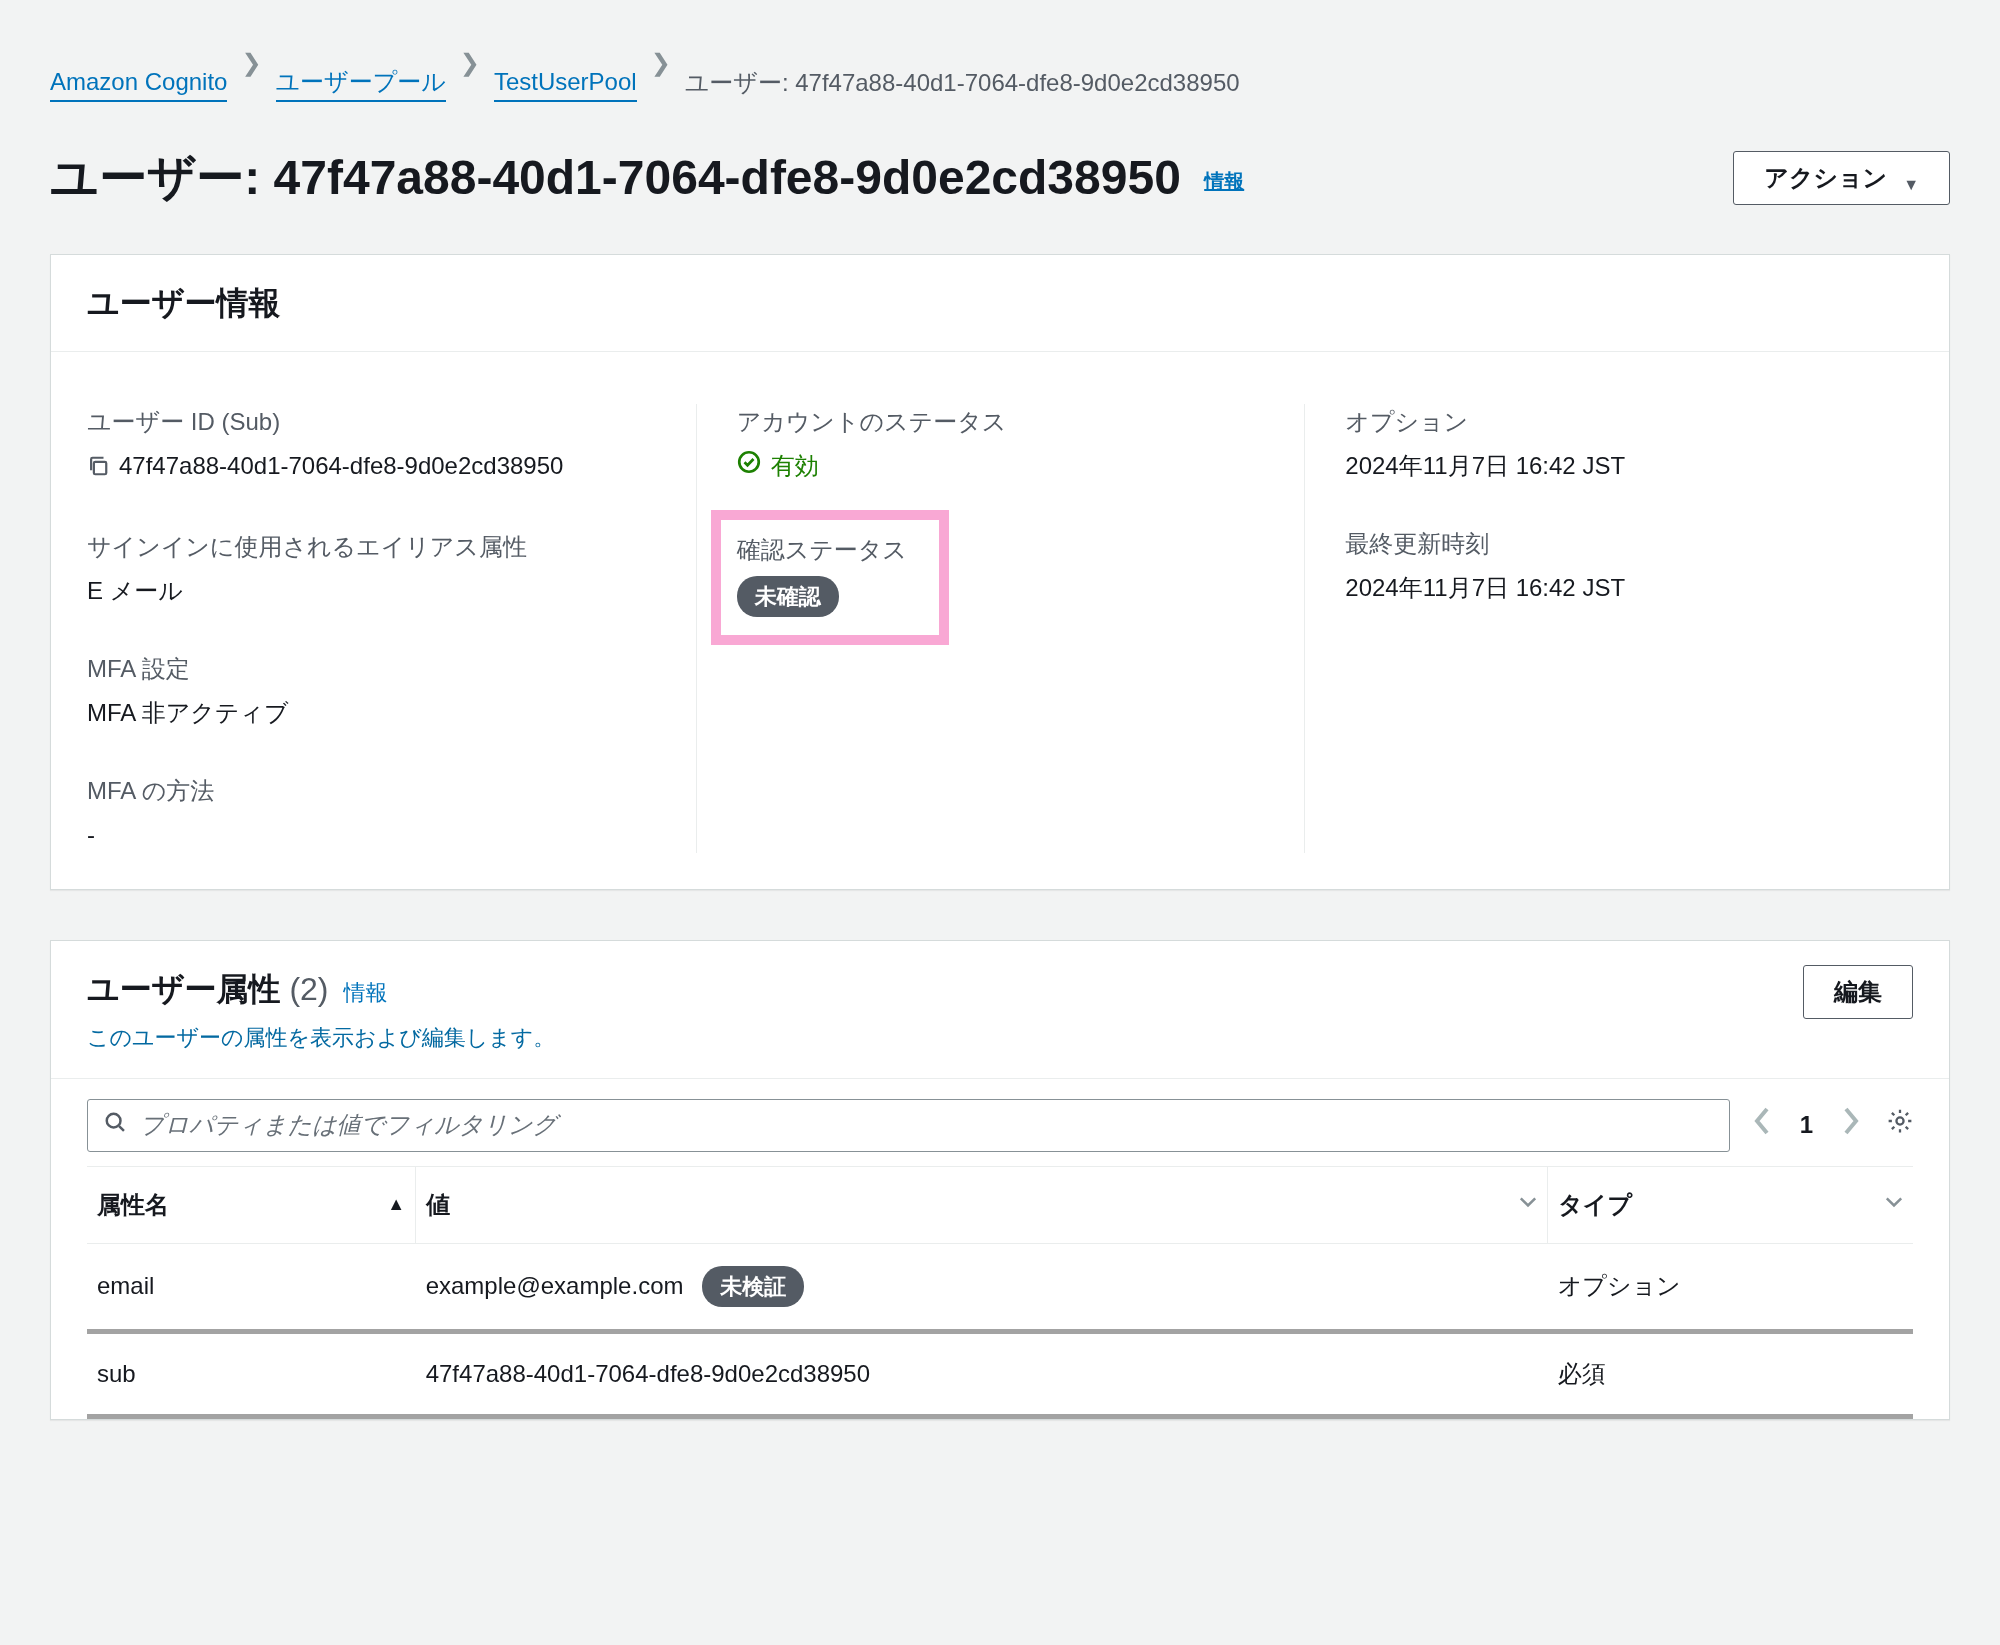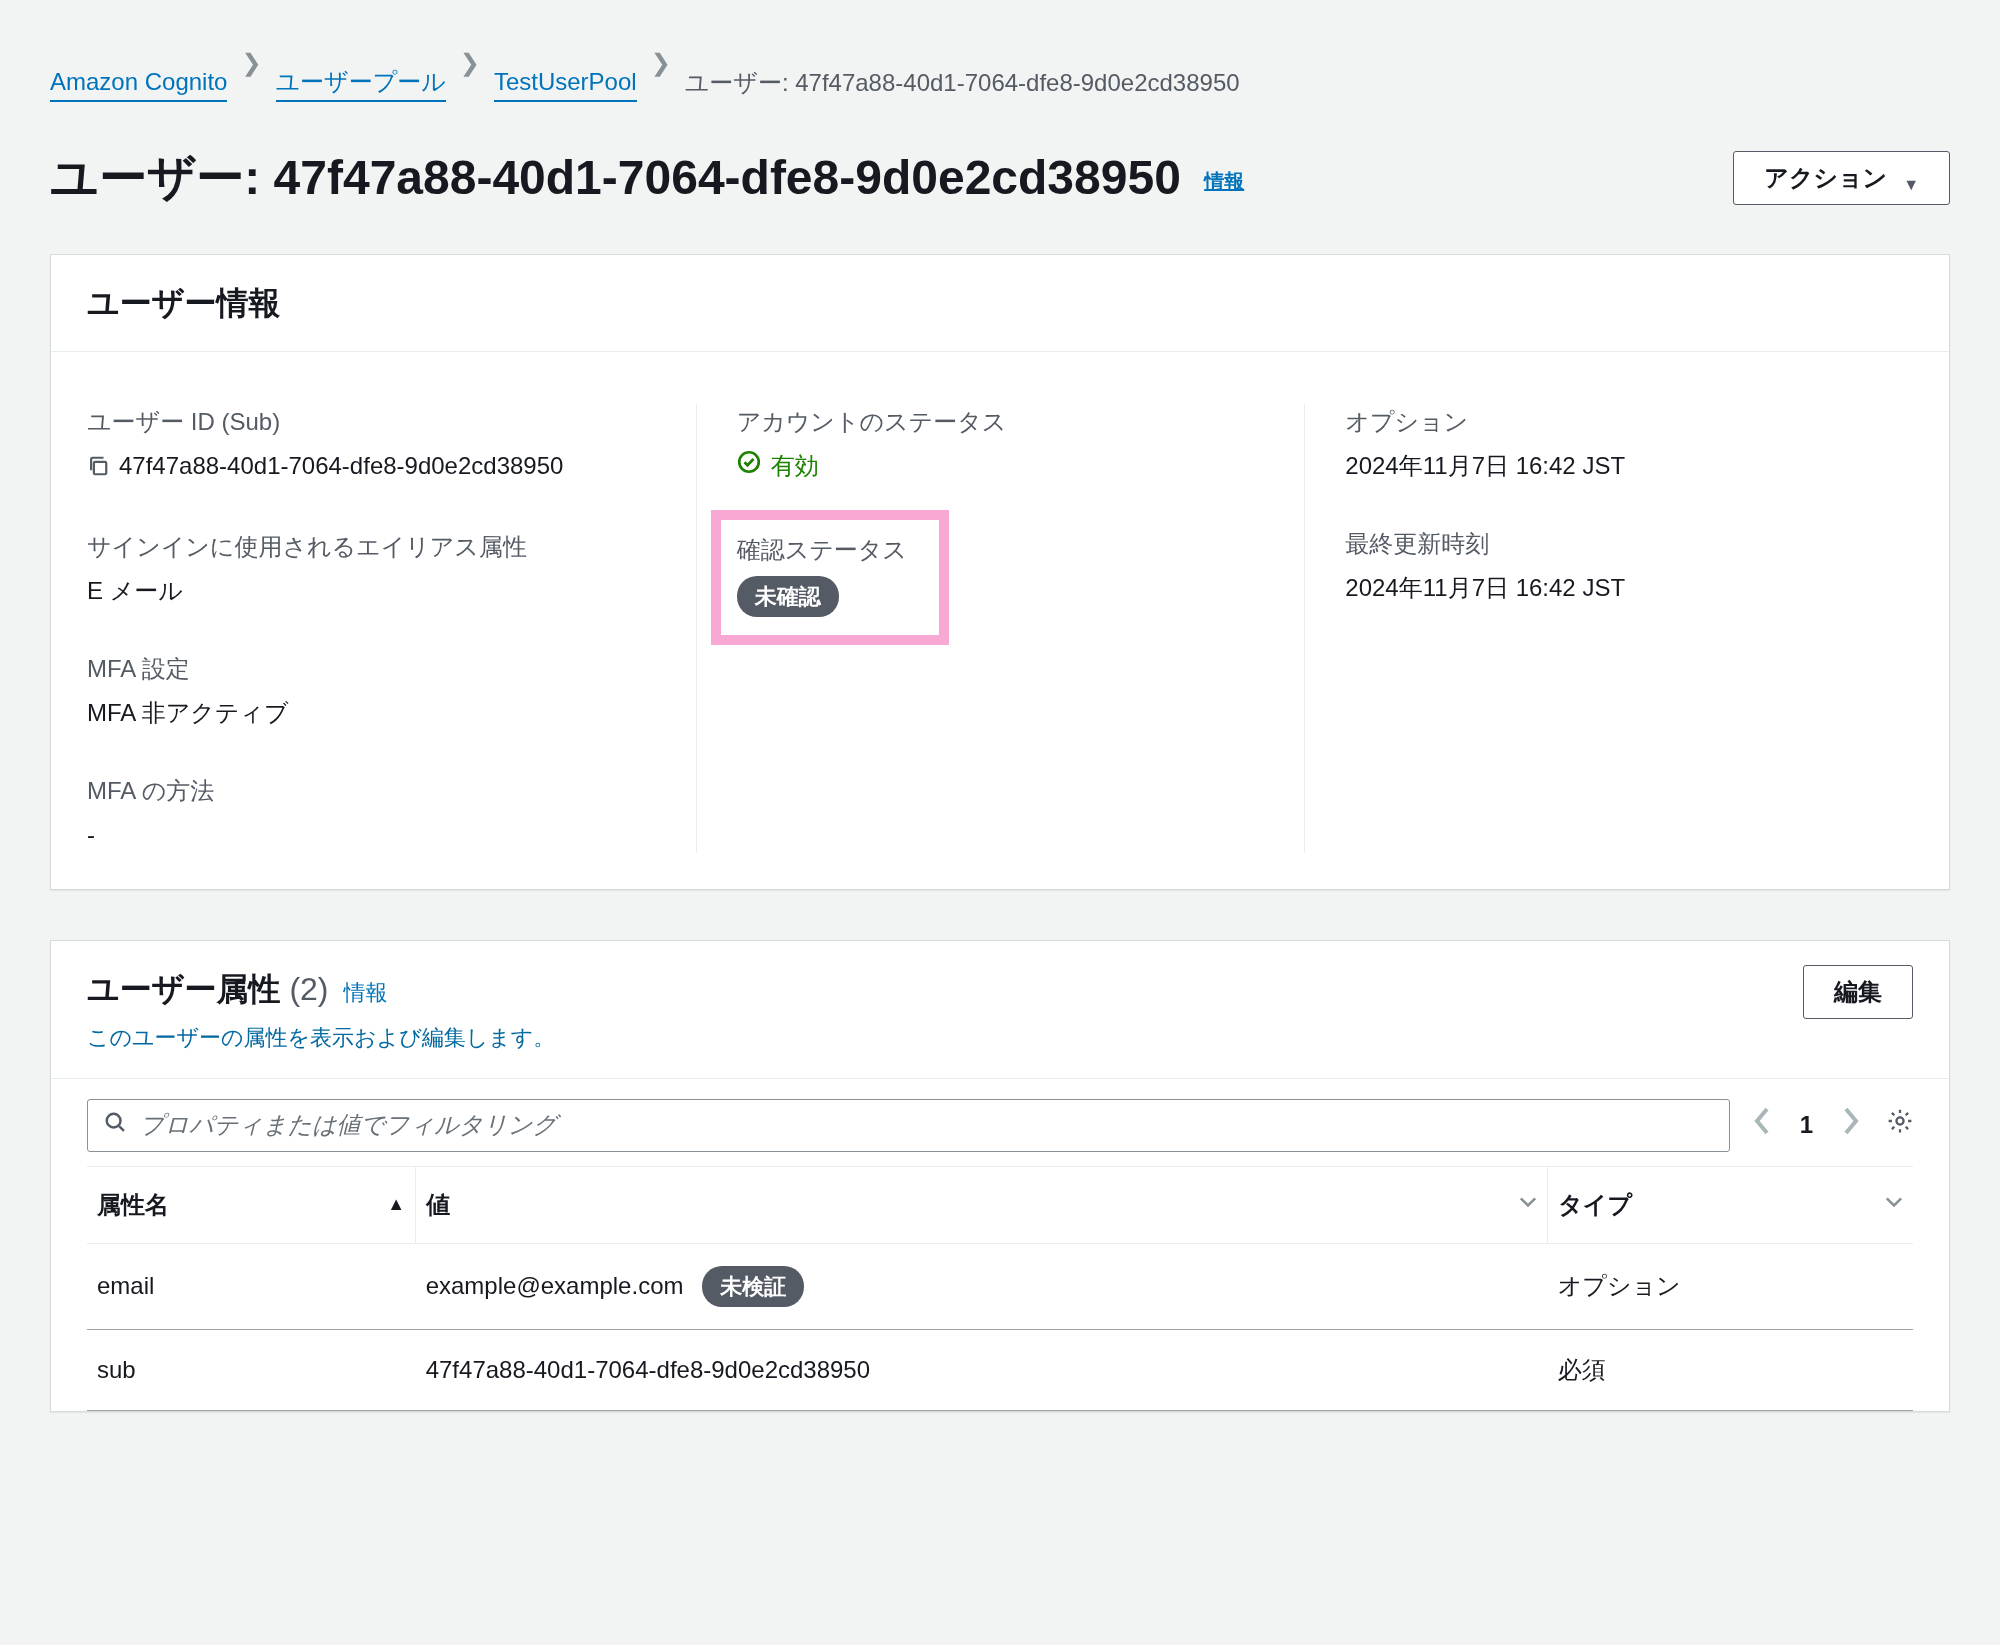--- a/index.html
+++ b/index.html
@@ -138,21 +138,21 @@
       text-align:left;
       font-size: 24px;
       font-weight: 700;
       color:#16191f;
       padding: 20px 10px;
       border-top: 1px solid #eaeded;
       border-bottom: 1px solid #eaeded;
     }
     table.attr-table td {
       padding: 22px 10px;
-      border-bottom: 1px solid #a3a3a3;
+      border-bottom: 5px solid #a3a3a3;
       font-size: 24px;
     }
     .th-flex { display:flex; justify-content:space-between; align-items:center; }
     .sort-arrow { color:#16191f; font-size:18px;}
     .sort-arrow.muted { color:#879196;}
     .col-div { border-right: 1px solid #eaeded; }
   </style>
 </head>
 <body>
 

